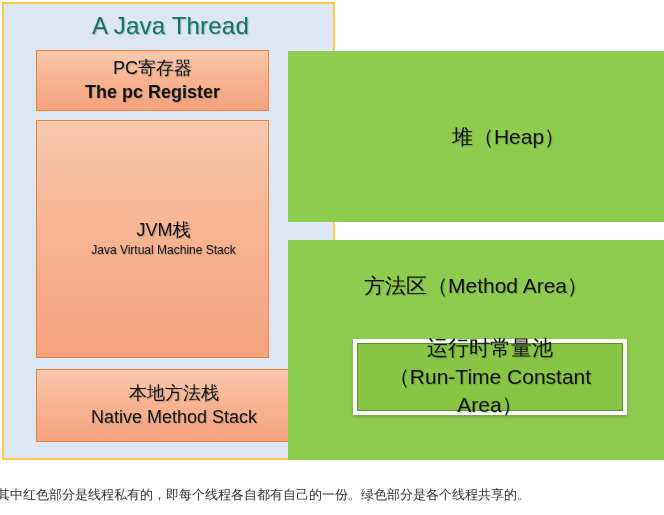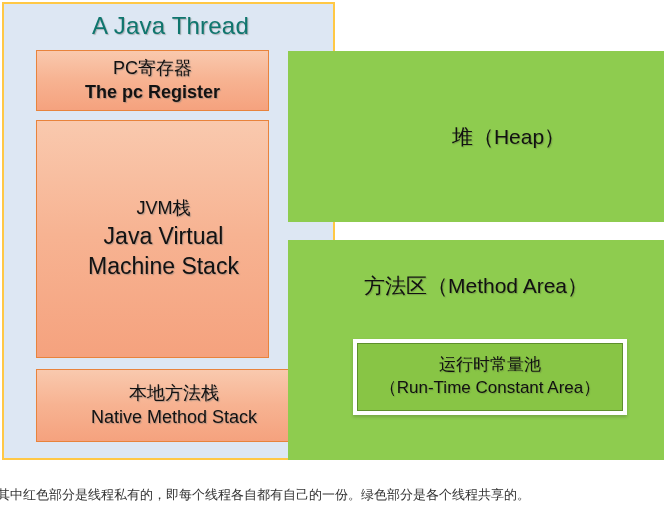--- a/index.html
+++ b/index.html
@@ -86,21 +86,21 @@
   #box-native {
     left: 36px;
     top: 369px;
     width: 276px;
     height: 73px;
     font-size: 17px;
   }
   .orange-box .ln-cn { font-size: 17px; }
   .orange-box .ln-en { font-size: 17px; font-weight: 700; }
   #box-jvm .ln-cn { font-size: 18px; }
-  #box-jvm .ln-en { font-size: 23px; font-weight: 400; }
+  #box-jvm .ln-en { font-size: 12px; font-weight: 400; }
   #box-native .ln-cn { font-size: 18px; }
   #box-native .ln-en { font-size: 18px; font-weight: 400; }
   #box-pc .ln-cn { font-size: 18px; }
   #box-pc .ln-en { font-size: 18px; font-weight: 700; }
 
   
   .green-box {
     position: absolute;
     box-sizing: border-box;
     background: #8ecc4f;
@@ -156,21 +156,21 @@
     box-shadow: 0 2px 3px rgba(60,80,40,0.30);
   }
   #box-pool .inner {
     position: absolute;
     left: 0; top: 0; right: 0; bottom: 0;
     border: 1px solid #5e8f2c;
     pointer-events: none;
   }
   #box-pool .ln {
     display: block;
-    font-size: 17px;
+    font-size: 21px;
     color: #111111;
     position: relative;
     text-shadow: 1px 1px 1px rgba(90,110,60,0.40);
   }
 
   
   .caption {
     position: absolute;
     left: -3px;
     top: 487px;

